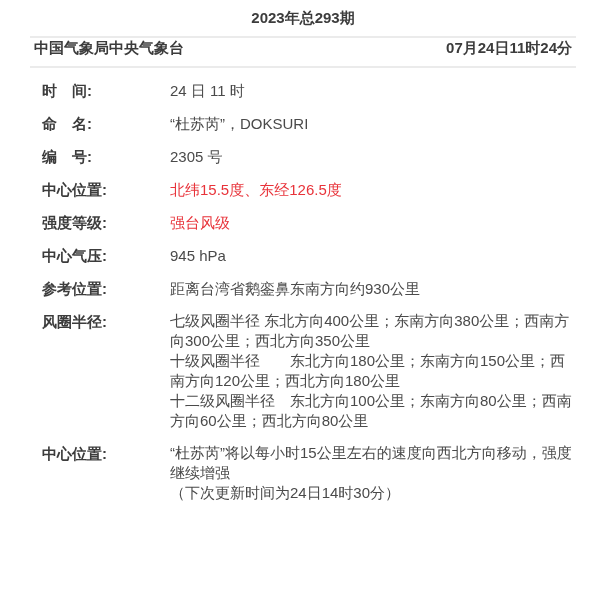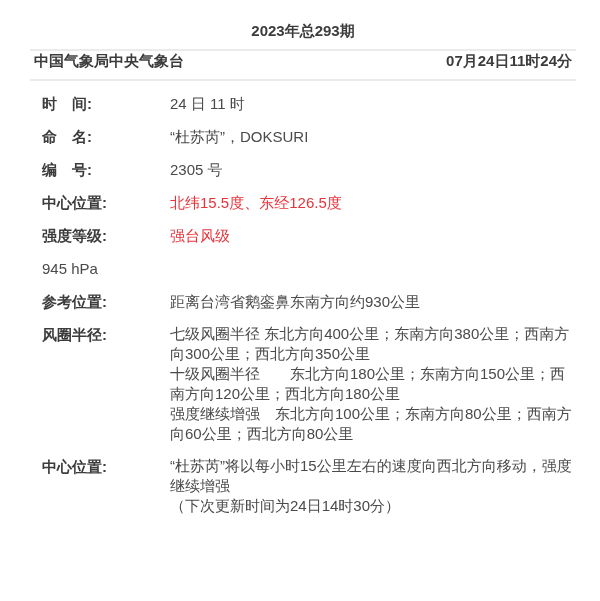--- a/index.html
+++ b/index.html
@@ -16,21 +16,21 @@
     font-family:"Liberation Sans","DejaVu Sans",sans-serif;
     color:var(--text-value);
   }
   .doc{padding:0 28px 0 34px;}
   h1.title{
     margin:6px 0 0;text-align:center;
     color:var(--title-red);font-size:29px;line-height:38px;
     font-weight:bold;letter-spacing:2px;
   }
   .issue{
-    margin-top:22px;text-align:center;
+    margin-top:9px;text-align:center;
     font-size:15px;line-height:18px;font-weight:bold;color:var(--text-dark);
   }
   .divider{
     border:none;border-top:2px solid var(--divider);
     margin:9px -4px 0;
   }
   .meta-row{
     display:flex;justify-content:space-between;align-items:center;
     font-size:15px;line-height:20px;font-weight:bold;color:var(--text-dark);
   }
@@ -87,34 +87,35 @@
       <div class="value red">北纬15.5度、东经126.5度</div>
     </div>
 
     <div class="row">
       <div class="label">强度等级:</div>
       <div class="value red">强台风级</div>
     </div>
 
 
     <div class="row">
+      <div class="label">中心气压:</div>
       <div class="value">945 hPa</div>
     </div>
 
     <div class="row">
       <div class="label">参考位置:</div>
       <div class="value">距离台湾省鹅銮鼻东南方向约930公里</div>
     </div>
 
     <div class="row">
       <div class="label">风圈半径:</div>
       <div class="value">
         <p>七级风圈半径 东北方向400公里；东南方向380公里；西南方向300公里；西北方向350公里</p>
         <p>十级风圈半径　　东北方向180公里；东南方向150公里；西南方向120公里；西北方向180公里</p>
-        <p>强度继续增强　东北方向100公里；东南方向80公里；西南方向60公里；西北方向80公里</p>
+        <p>十二级风圈半径　东北方向100公里；东南方向80公里；西南方向60公里；西北方向80公里</p>
       </div>
     </div>
 
     <div class="row">
       <div class="label">中心位置:</div>
       <div class="value">
         <p>“杜苏芮”将以每小时15公里左右的速度向西北方向移动，强度继续增强</p>
         <p>（下次更新时间为24日14时30分）</p>
       </div>
     </div>

